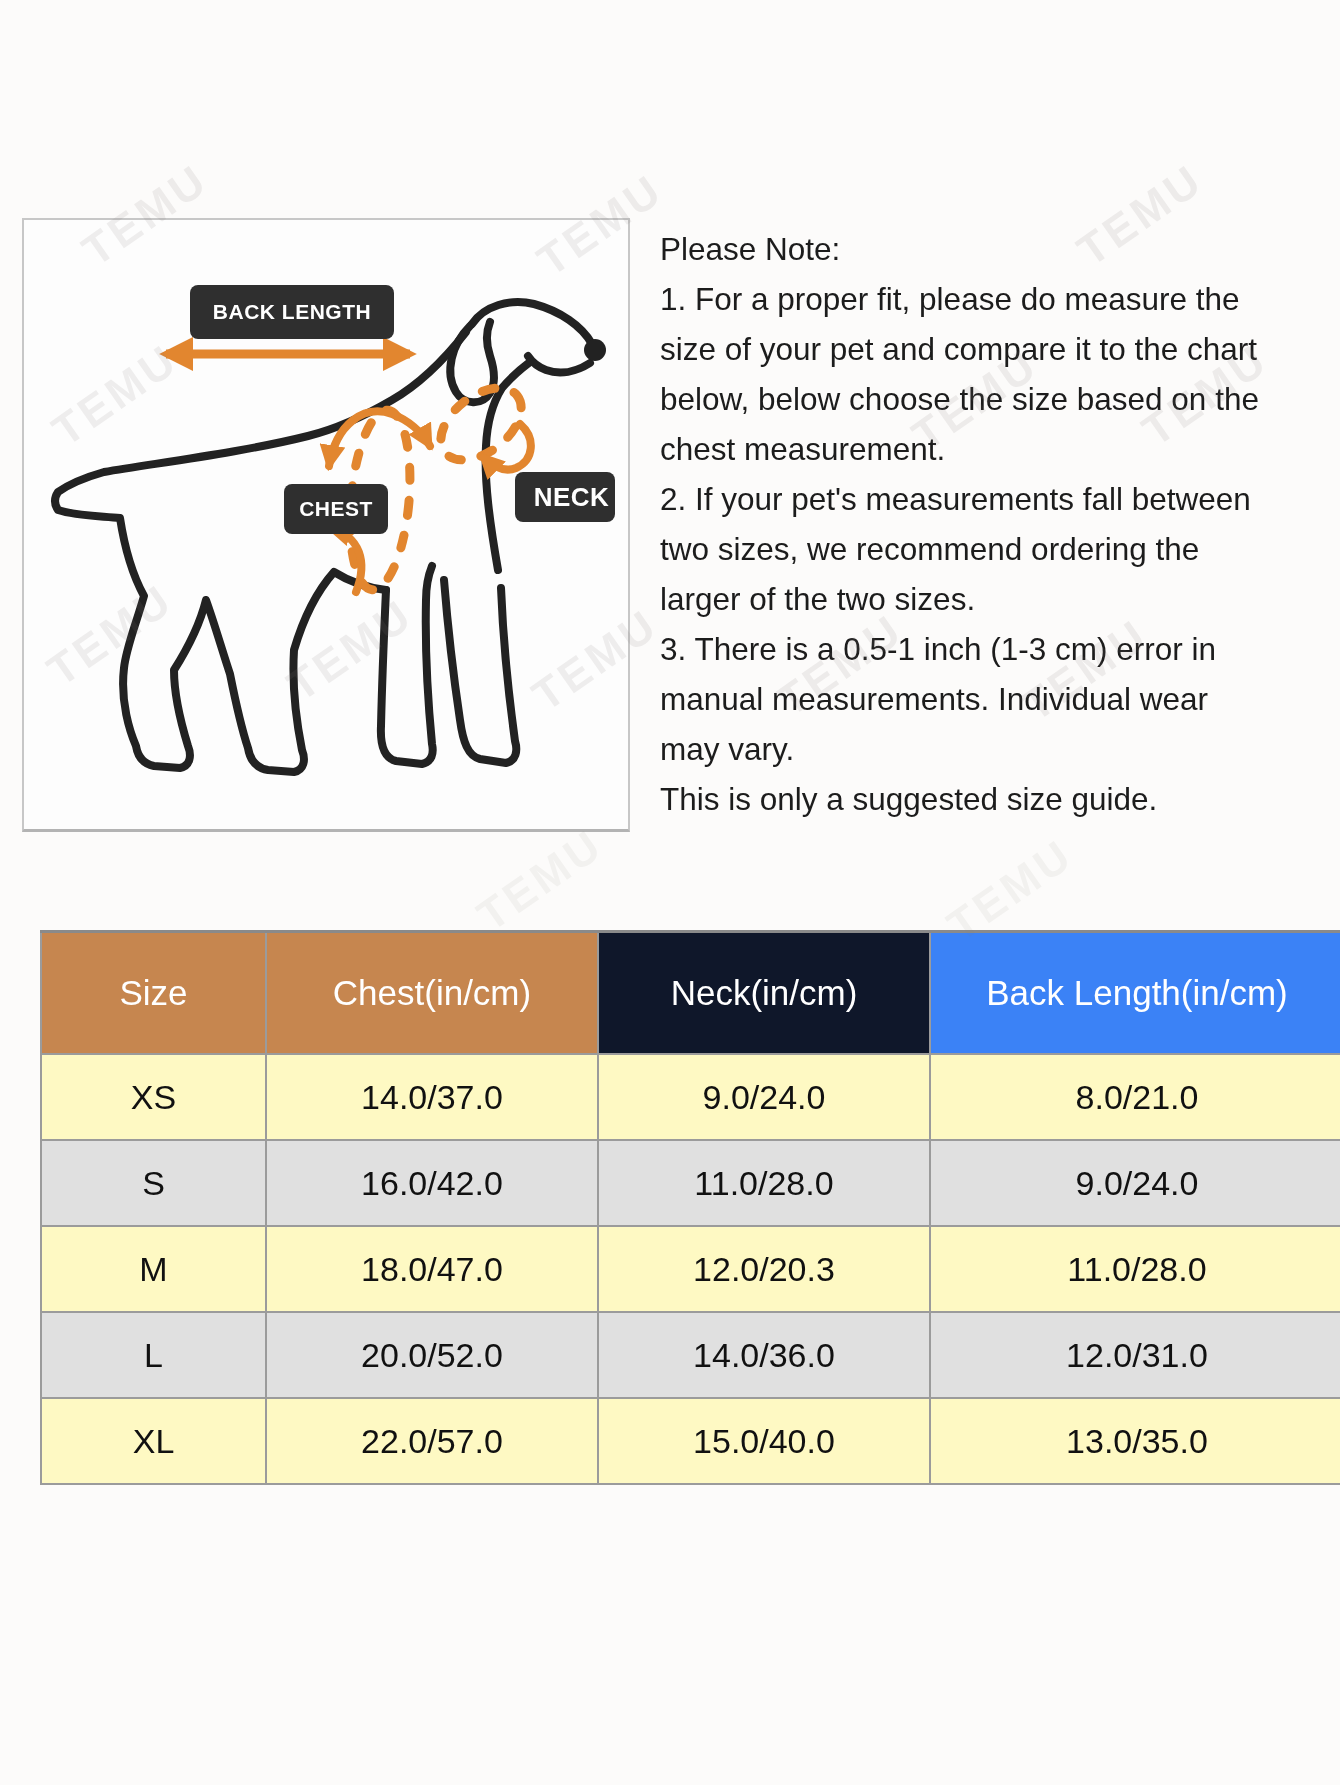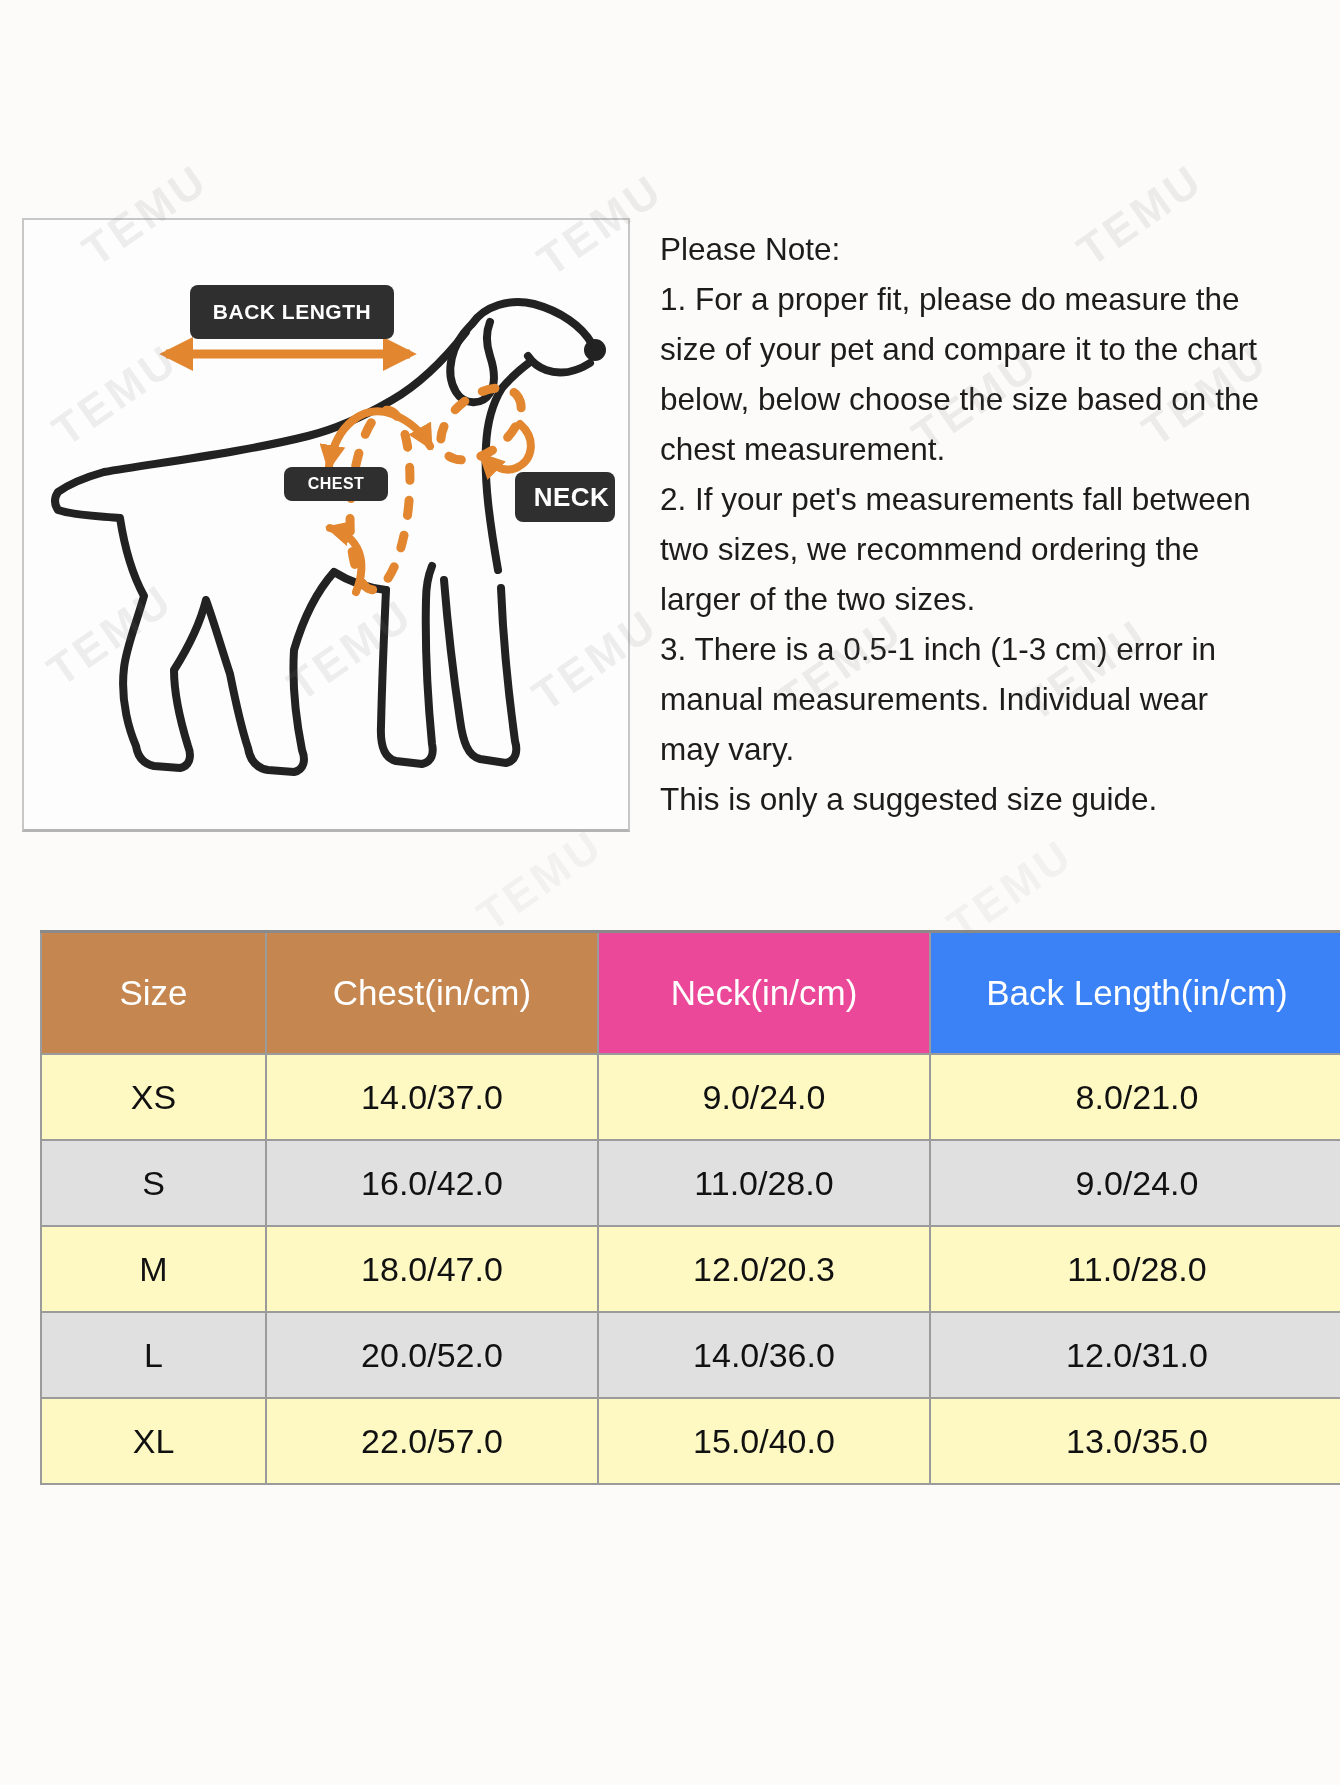--- a/index.html
+++ b/index.html
@@ -13,21 +13,21 @@
 
   
   .diagram-box{position:absolute;left:22px;top:218px;width:608px;height:614px;
       background:#fdfdfd;border:2px solid #c7c7c7;border-bottom:3px solid #b3b3b3;
       box-sizing:border-box;z-index:2;}
   .dog-svg{position:absolute;left:0;top:0;width:604px;height:609px;}
   .tag{position:absolute;background:#2f2f2f;color:#ffffff;font-weight:bold;
       border-radius:8px;display:flex;align-items:center;justify-content:center;
       letter-spacing:0.5px;z-index:3;}
   .tag-backlength{left:166px;top:65px;width:204px;height:54px;font-size:21px;}
-  .tag-chest{left:260px;top:247px;width:104px;height:34px;font-size:16px;}
+  .tag-chest{left:260px;top:264px;width:104px;height:50px;font-size:21px;}
   .tag-neck{left:491px;top:252px;width:87px;height:50px;font-size:26px;padding-left:13px;}
 
   
   .note{position:absolute;left:660px;top:224px;width:672px;z-index:2;
         font-size:31.5px;line-height:50px;color:#1c1c1c;}
   .note .line{white-space:nowrap;}
 
   
   .size-table{position:absolute;left:20px;top:930px;width:1303px;z-index:2;
       border-collapse:collapse;table-layout:fixed;font-size:34px;color:#111111;margin-left:20px;}
@@ -151,21 +151,21 @@
     <colgroup>
         <col class="c1">
         <col class="c2">
         <col class="c3">
         <col class="c4">
       </colgroup>
     <thead>
       <tr>
         <th style="background:#c6864f">Size</th>
         <th style="background:#c6864f">Chest(in/cm)</th>
-        <th style="background:#ec4899">Neck(in/cm)</th>
+        <th style="background:#0f172a">Neck(in/cm)</th>
         <th style="background:#3b82f6">Back Length(in/cm)</th>
       </tr>
     </thead>
     <tbody>
       <tr class="plain">
         <td>XS</td>
         <td>14.0/37.0</td>
         <td>9.0/24.0</td>
         <td>8.0/21.0</td>
       </tr>

